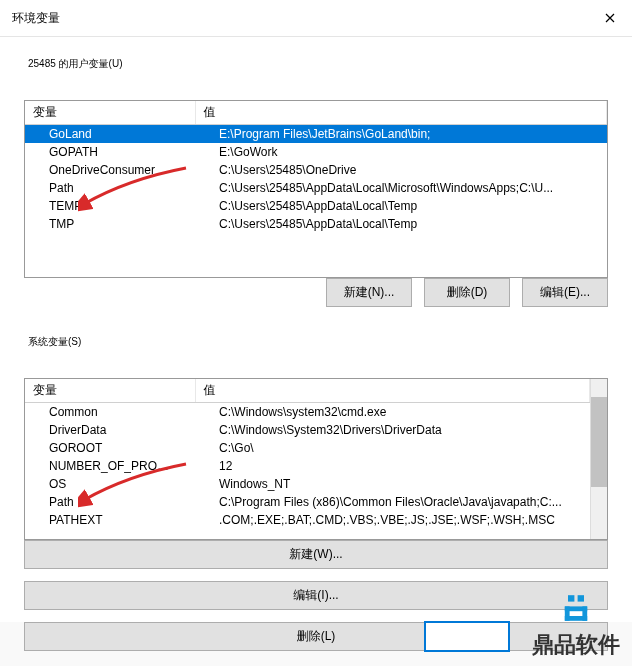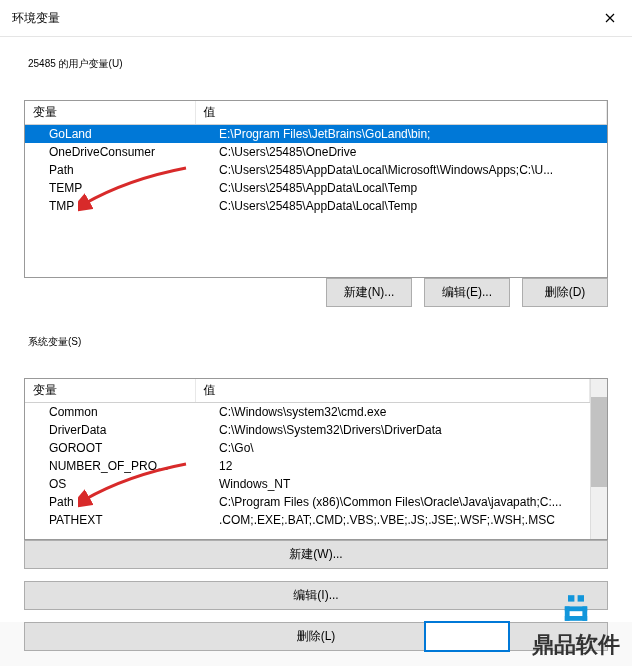--- a/index.html
+++ b/index.html
@@ -58,42 +58,46 @@
         <th>变量</th>
         <th>值</th>
       </tr>
         </thead>
       <tbody id="user-tbody">
           <tr class="selected">
             <td>GoLand</td>
             <td>E:\Program Files\JetBrains\GoLand\bin;</td>
           </tr>
           <tr>
+            <td>GOPATH</td>
+            <td>E:\GoWork</td>
+          </tr>
+          <tr>
             <td>OneDriveConsumer</td>
             <td>C:\Users\25485\OneDrive</td>
           </tr>
           <tr>
             <td>Path</td>
             <td>C:\Users\25485\AppData\Local\Microsoft\WindowsApps;C:\U...</td>
           </tr>
           <tr>
             <td>TEMP</td>
             <td>C:\Users\25485\AppData\Local\Temp</td>
           </tr>
           <tr>
             <td>TMP</td>
             <td>C:\Users\25485\AppData\Local\Temp</td>
           </tr>
         </tbody>
     </table>
   </div>
   <div class="btn-row">
     <button class="btn">新建(N)...</button>
+    <button class="btn">删除(D)</button>
     <button class="btn">编辑(E)...</button>
-    <button class="btn">删除(D)</button>
   </div>
 
   <div class="section-label">系统变量(S)</div>
   <div class="table-box sys">
     <div class="scroll-wrap">
     <table class="table">
       <colgroup>
             <col class="c1">
             <col>
           </colgroup>

